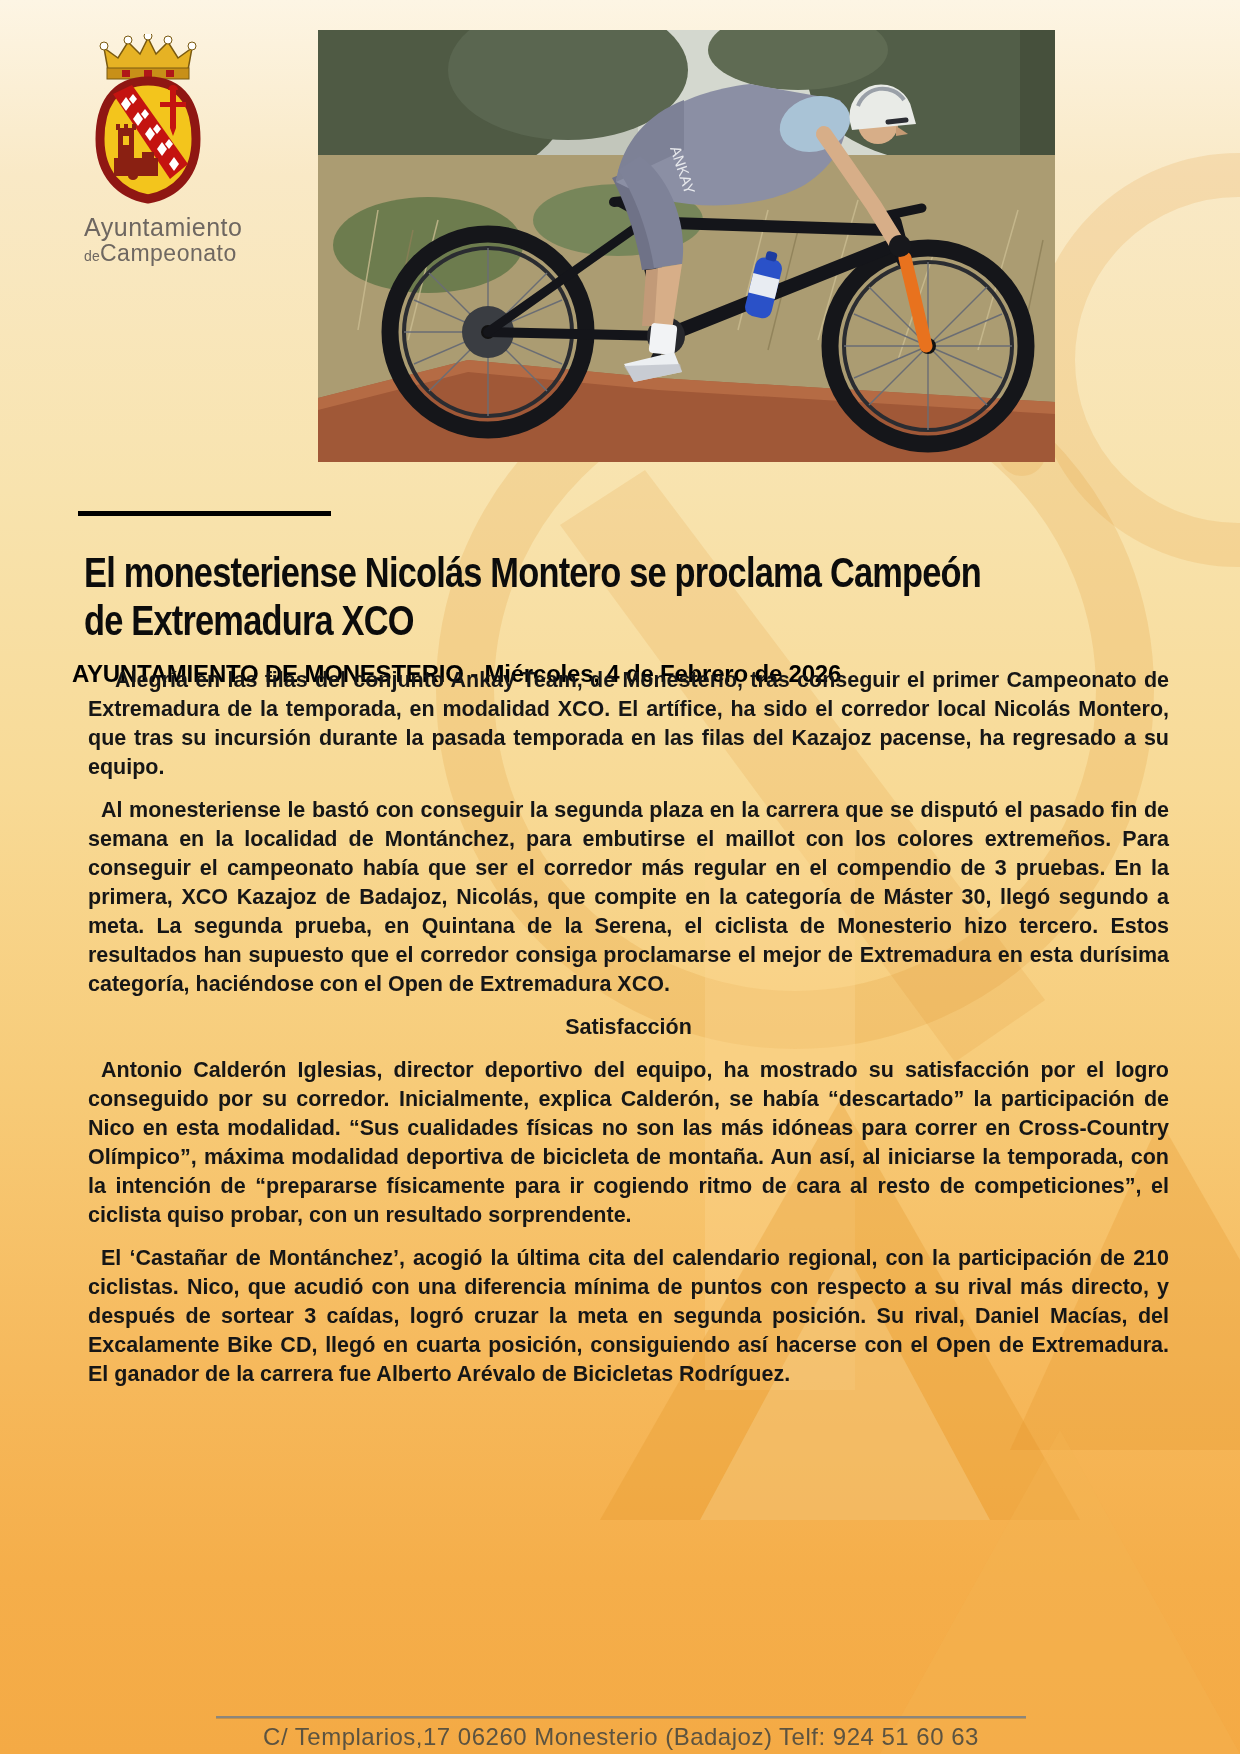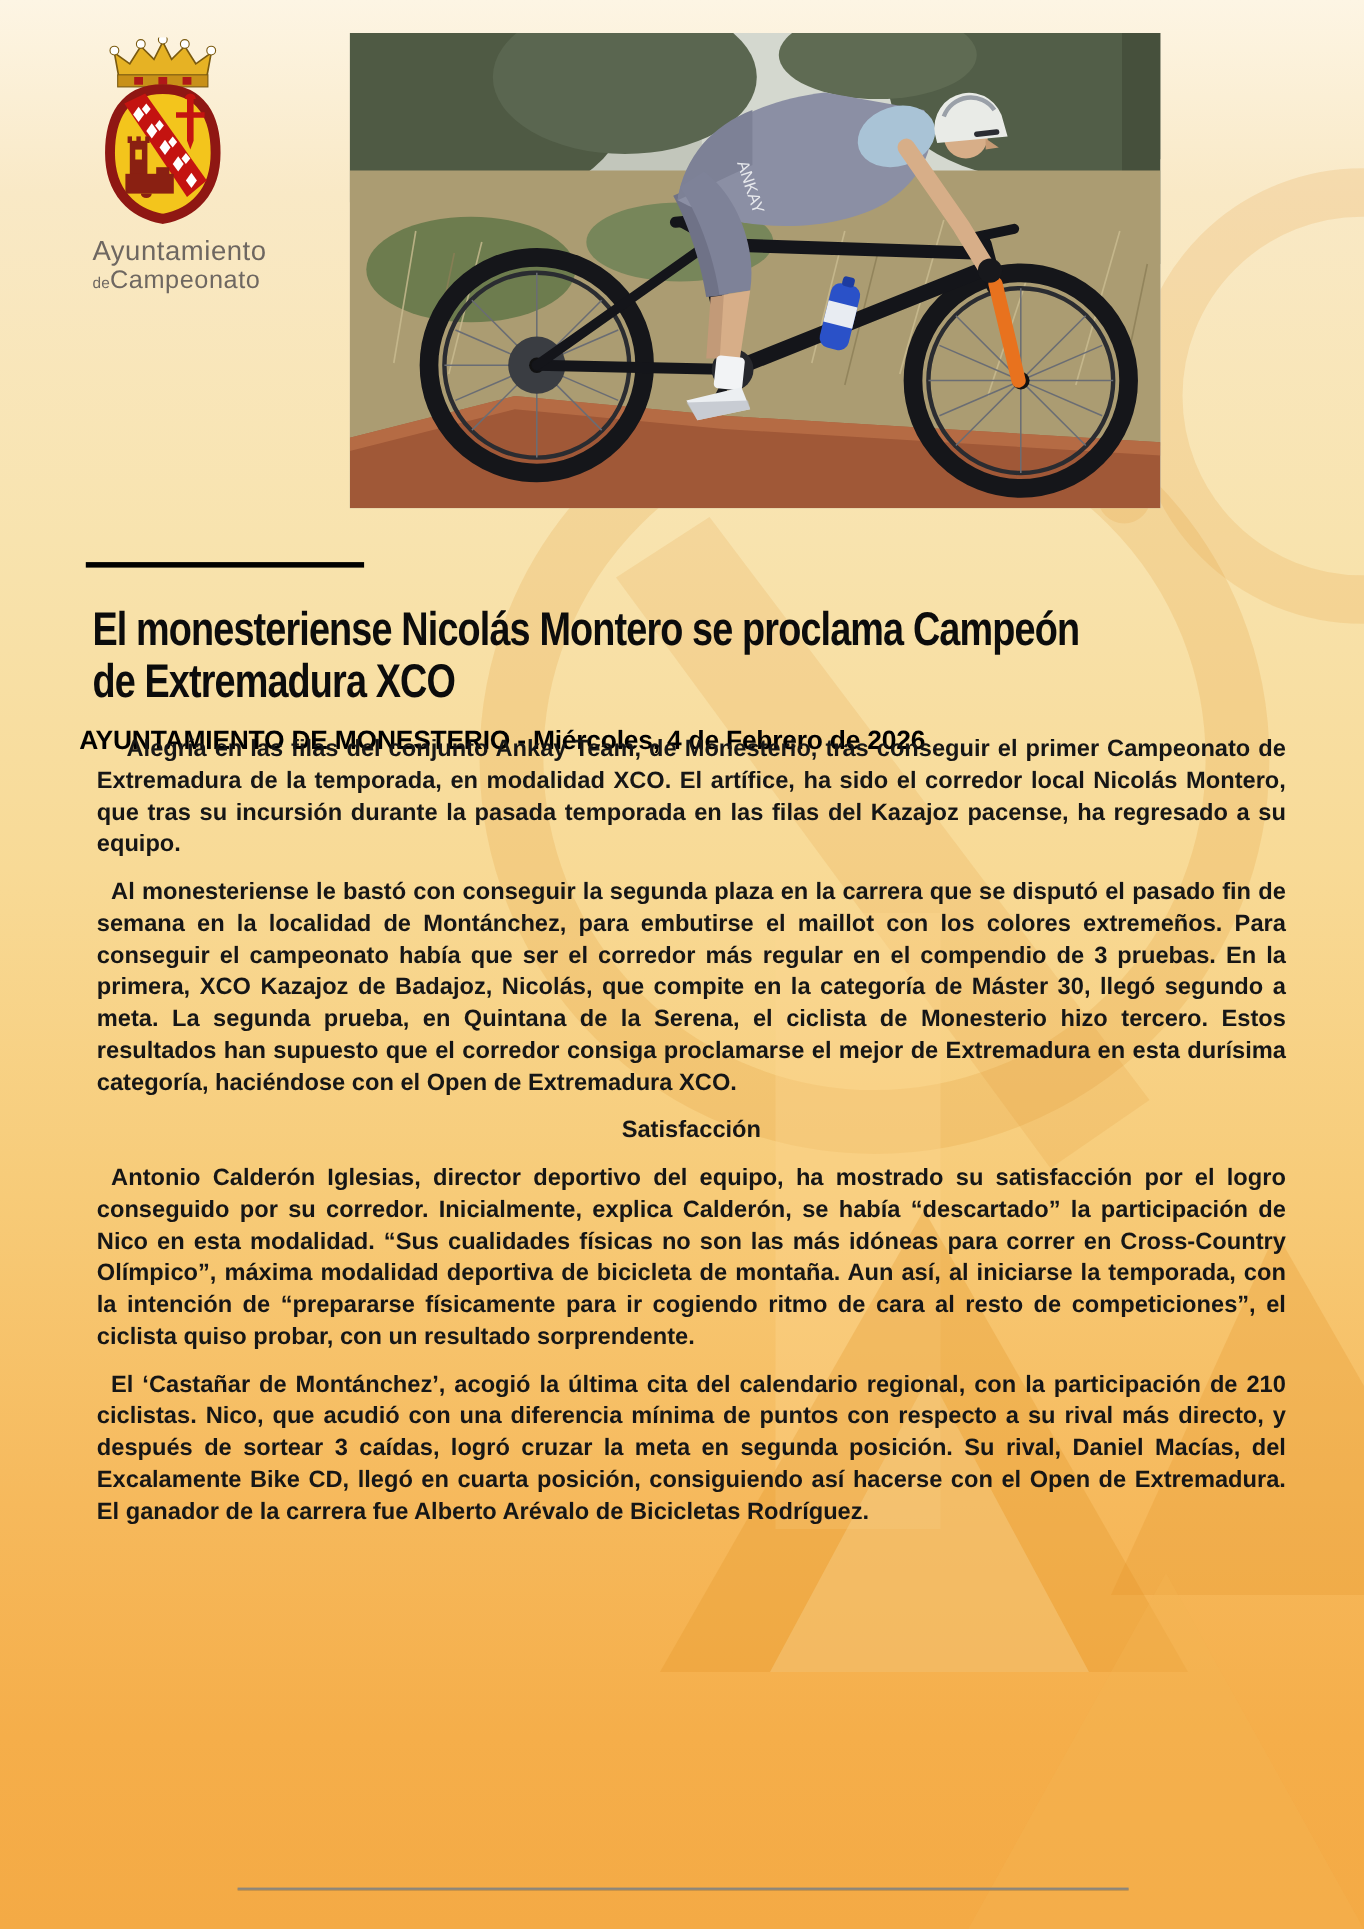--- a/index.html
+++ b/index.html
@@ -234,14 +234,15 @@
 
   <div class="body-copy">
     <p class="indent-lg">Alegría en las filas del conjunto Ankay Team, de Monesterio, tras conseguir el primer Campeonato de Extremadura de la temporada, en modalidad XCO. El artífice, ha sido el corredor local Nicolás Montero, que tras su incursión durante la pasada temporada en las filas del Kazajoz pacense, ha regresado a su equipo.</p>
     <p class="indent-sm">Al monesteriense le bastó con conseguir la segunda plaza en la carrera que se disputó el pasado fin de semana en la localidad de Montánchez, para embutirse el maillot con los colores extremeños. Para conseguir el campeonato había que ser el corredor más regular en el compendio de 3 pruebas. En la primera, XCO Kazajoz de Badajoz, Nicolás, que compite en la categoría de Máster 30, llegó segundo a meta. La segunda prueba, en Quintana de la Serena, el ciclista de Monesterio hizo tercero. Estos resultados han supuesto que el corredor consiga proclamarse el mejor de Extremadura en esta durísima categoría, haciéndose con el Open de Extremadura XCO.</p>
     <p class="sec-head">Satisfacción</p>
     <p class="indent-sm">Antonio Calderón Iglesias, director deportivo del equipo, ha mostrado su satisfacción por el logro conseguido por su corredor. Inicialmente, explica Calderón, se había “descartado” la participación de Nico en esta modalidad. “Sus cualidades físicas no son las más idóneas para correr en Cross-Country Olímpico”, máxima modalidad deportiva de bicicleta de montaña. Aun así, al iniciarse la temporada, con la intención de “prepararse físicamente para ir cogiendo ritmo de cara al resto de competiciones”, el ciclista quiso probar, con un resultado sorprendente.</p>
     <p class="indent-sm">El ‘Castañar de Montánchez’, acogió la última cita del calendario regional, con la participación de 210 ciclistas. Nico, que acudió con una diferencia mínima de puntos con respecto a su rival más directo, y después de sortear 3 caídas, logró cruzar la meta en segunda posición. Su rival, Daniel Macías, del Excalamente Bike CD, llegó en cuarta posición, consiguiendo así hacerse con el Open de Extremadura. El ganador de la carrera fue Alberto Arévalo de Bicicletas Rodríguez.</p>
   </div>
 
   <div class="footer-rule"></div>
+  <div class="footer-text">C/ Templarios,17  06260 Monesterio (Badajoz)  Telf: 924 51 60 63</div>
 
 </div>
 
 </body></html>

